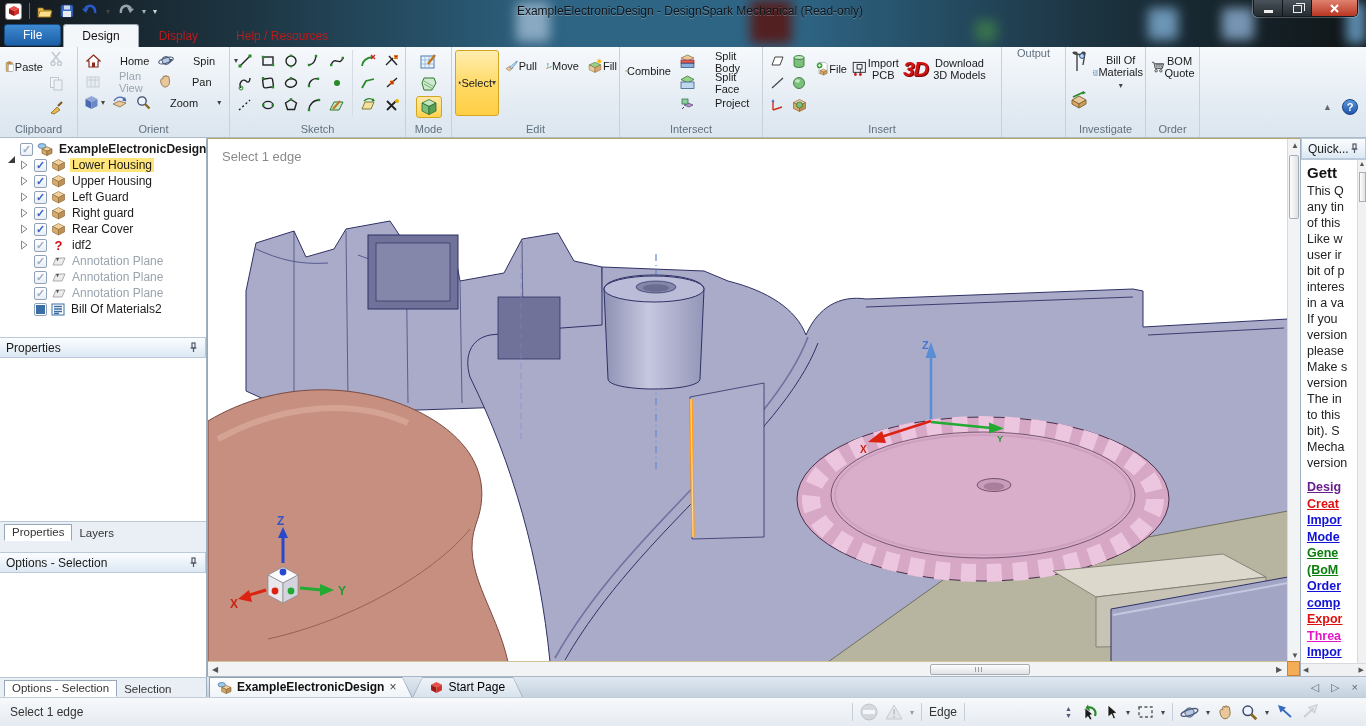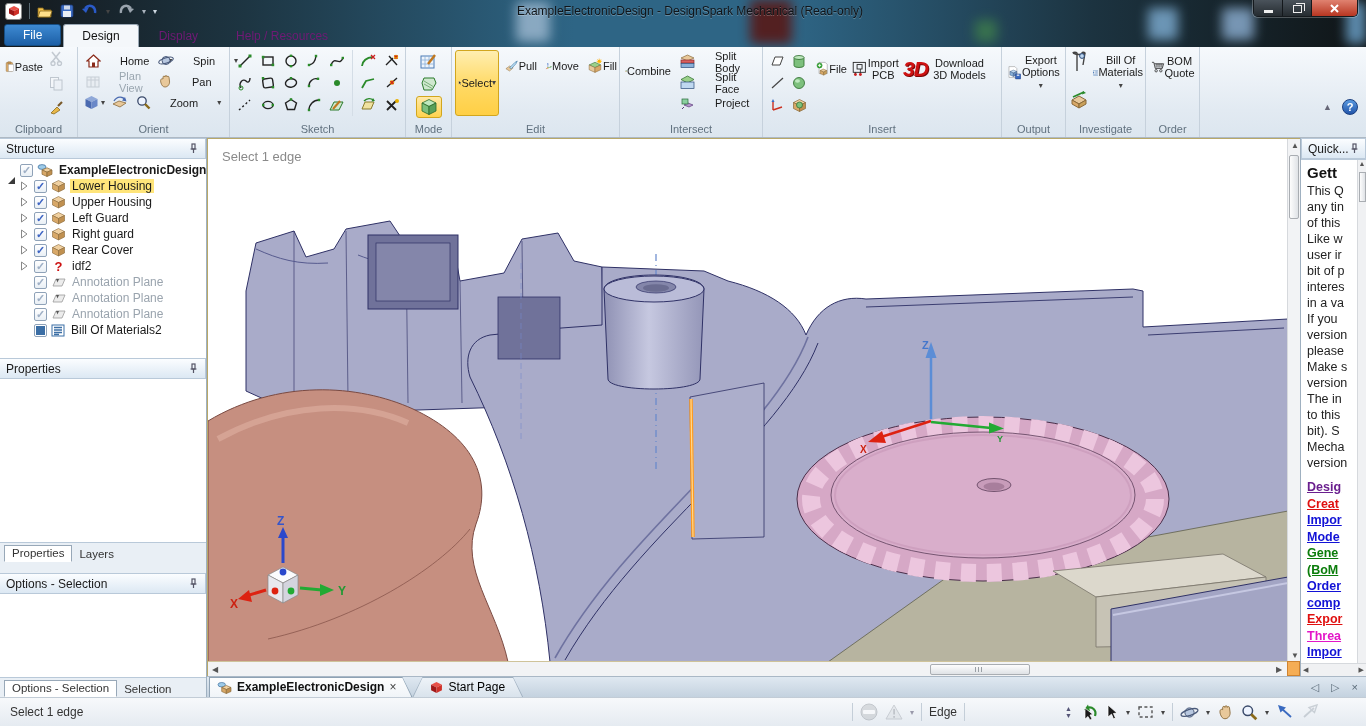--- a/index.html
+++ b/index.html
@@ -20,21 +20,21 @@
   .winbtn.close { width:45px; background:linear-gradient(#e08270,#b5311c); border-right:none; }
   .min-glyph { width:9px; height:3px; background:#eee; margin-top:6px; }
   .restore-glyph { width:9px; height:8px; border:1px solid #eee; position:relative; }
   .restore-glyph:before { content:""; position:absolute; left:2px; top:-3px; width:8px; height:7px; border:1px solid #eee; border-bottom:none; border-left:none; }
 
   
   .tabrow { position:absolute; left:0; top:22px; width:1366px; height:25px; display:flex; align-items:flex-end; padding-left:4px; gap:2px; }
   .rtab { height:23px; padding:0 18px; font-size:12px; display:flex; align-items:center; border-radius:3px 3px 0 0; }
   .rtab.file { background:linear-gradient(#3e8ad2,#1c5fa6); color:#fff; border:1px solid #164e84; height:22px; margin-bottom:1px; border-radius:3px; }
   .rtab.active { background:#f4f7fa; color:#111; border:1px solid #9aa8b5; border-bottom:none; font-weight:normal; }
-  .rtab.dim { color:#701a75;margin-top:36px; }
+  .rtab.dim { color:#b91c1c;margin-top:36px; }
 
   
   .ribbon { position:absolute; left:0; top:47px; width:1366px; height:91px;
     background:linear-gradient(#f6f9fc,#e2eaf2 70%,#dce6ef); border-bottom:1px solid #aeb9c4; display:flex; }
   .rgroup { height:100%; border-right:1px solid #c6d1dc; display:flex; flex-direction:column; }
   .rg-body { flex:1; display:flex; align-items:flex-start; padding:3px 3px 0 3px; }
   .rg-label { font-size:11px; color:#61717f; text-align:center; padding:0 0 2px; }
   .bigbtn { display:flex; align-items:center; justify-content:flex-start; font-size:11px; line-height:12px; color:#1a1a1a; text-align:center; padding:2px 2px; border-radius:3px; }
   .sel-on { background:linear-gradient(#ffeeb0,#ffd963 55%,#ffcf45); border:1px solid #d2a61e; }
   .smallbtn { display:flex; align-items:center; gap:19px; font-size:11px; color:#1a1a1a; height:21px; padding:0 2px; }
@@ -630,33 +630,20 @@
         </div>
         <div class="bigbtn" style="width:92px;padding-top:7px">
           <span class="threeD">3D</span>
           <span>Download 3D Models</span>
         </div>
       </div>
       <div class="rg-label">Insert</div>
     </div>
 
     <div class="rgroup" style="width:64px">
-      <div class="rg-body" style="justify-content:center">
-        <div class="bigbtn" style="width:58px;padding-top:4px">
-          <svg width="30" height="28" viewBox="0 0 30 28">
-              <path d="M4,1 L16,1 L20,5 L20,23 L4,23 Z" fill="#fff" stroke="#888"></path>
-              <polygon points="13,8 20,11 13,14 6,11" fill="#bfd8f0" stroke="#2a4a7a" stroke-width="0.8"></polygon>
-              <polygon points="6,11 13,14 13,21 6,18" fill="#8ab0d8" stroke="#2a4a7a" stroke-width="0.8"></polygon>
-              <polygon points="20,11 13,14 13,21 20,18" fill="#6a90c0" stroke="#2a4a7a" stroke-width="0.8"></polygon>
-              <rect x="17" y="16" width="11" height="10" rx="1" fill="#3a6ac0" stroke="#1c3a78"></rect>
-              <rect x="20" y="17" width="5" height="3" fill="#cfd9ea"></rect>
-            </svg>
-          <span><span>Export Options</span> <span class="caret">▾</span></span>
-        </div>
-      </div>
       <div class="rg-label">Output</div>
     </div>
 
     <div class="rgroup" style="width:80px">
       <div class="rg-body">
         <div class="stackcol" style="height:60px;margin-right:2px">
           <span class="ico">
               <svg width="18" height="24" viewBox="0 0 18 24">
                 <path d="M3,2 C3,0.8 7,0.8 7,2 L7,20 M12,2 C12,0.8 15,0.8 15,2 L13,14" fill="none" stroke="#444" stroke-width="1.4"></path>
                 <path d="M3,2 Q9,5 15,2" fill="none" stroke="#444" stroke-width="1.4"></path>
@@ -708,29 +695,20 @@
       </div>
     <div class="ribbon-right">
       <span style="font-size:9px;color:#667">▲</span>
       <span class="helpcirc">?</span>
     </div>
   </div>
 
   <div class="main">
 
     <div class="sidebar">
-      <div class="phead">
-        <span>Structure</span>
-        <span class="pin">
-            <svg width="11" height="11" viewBox="0 0 11 11">
-              <rect x="4" y="1" width="3" height="5" fill="none" stroke="#556" stroke-width="1.2"></rect>
-              <path d="M2.5,6 H8.5 M5.5,6 V10" stroke="#556" stroke-width="1.2"></path>
-            </svg>
-          </span>
-      </div>
       <div class="treebox">
         <div class="trow" style="padding-left:6px">
           <span class="exp"><span class="tri-open"></span></span>
           <span class="cb gray">✓</span>
           <span class="ico">
               <svg width="16" height="14" viewBox="0 0 16 14">
                 <ellipse cx="5" cy="4" rx="4" ry="2.4" fill="#9ecbe8" stroke="#3a6a9a" stroke-width="0.7"></ellipse>
                 <polygon points="5,7 10,4.8 15,7 10,9.2" fill="#f0d0a0" stroke="#8a6a3a" stroke-width="0.7"></polygon>
                 <polygon points="5,7 10,9.2 10,13.5 5,11.3" fill="#d8a868" stroke="#8a6a3a" stroke-width="0.7"></polygon>
                 <polygon points="15,7 10,9.2 10,13.5 15,11.3" fill="#c09050" stroke="#8a6a3a" stroke-width="0.7"></polygon>

